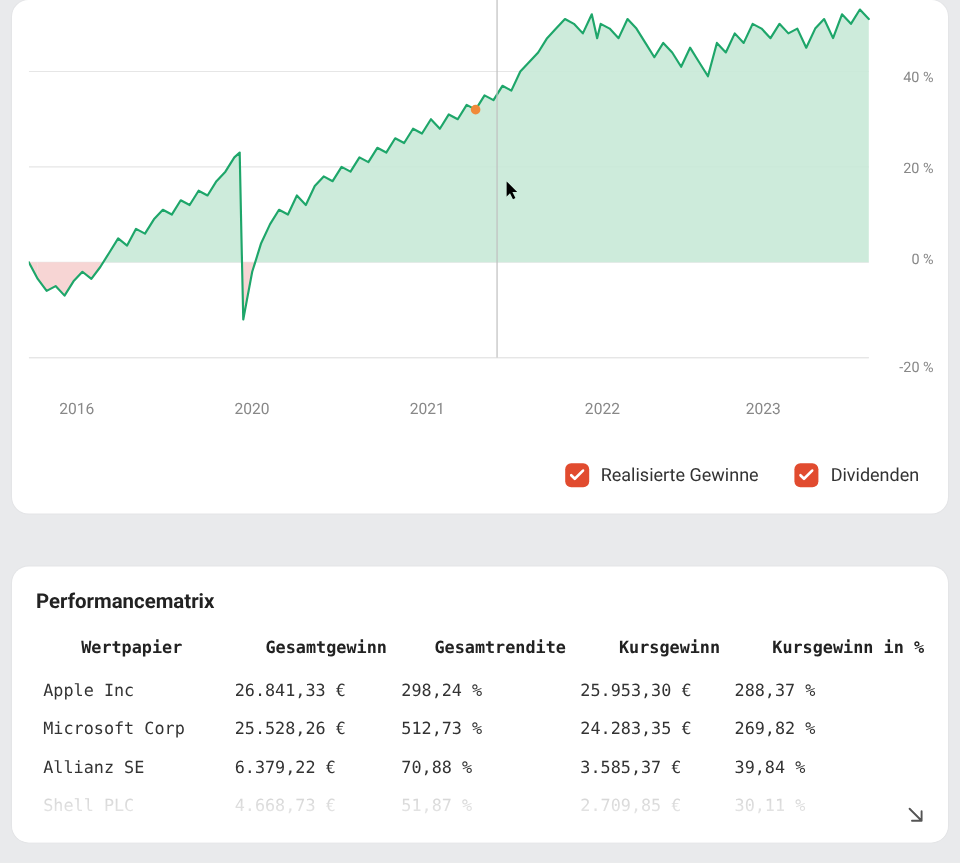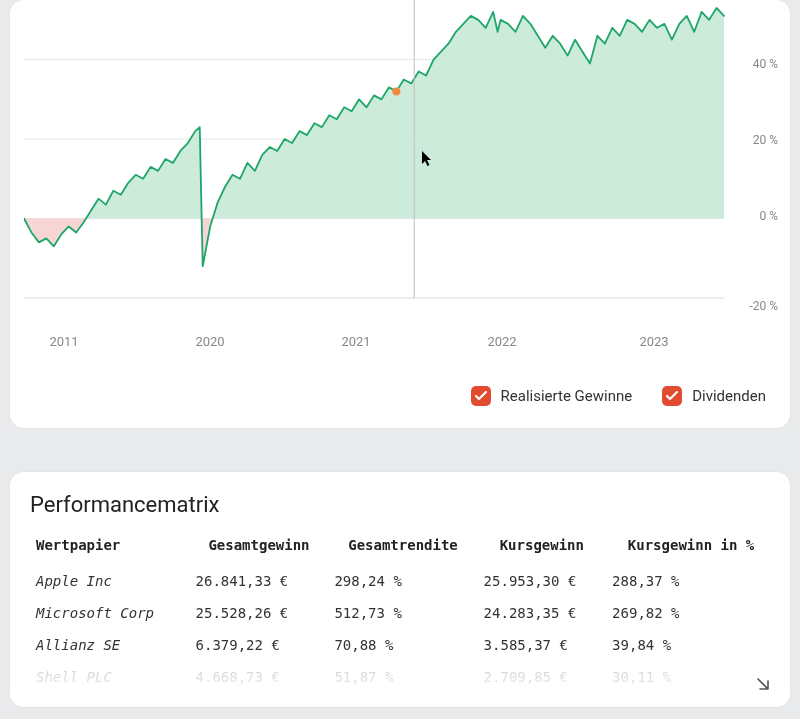--- a/index.html
+++ b/index.html
@@ -77,44 +77,45 @@
     justify-content: center;
   }
   .chk svg { display: block; }
   .spacer { height: 44px; }
   .table-card {
     padding: 20px 14px 14px 20px;
     overflow: hidden;
     position: relative;
   }
   .table-title {
-    font-size: 22px;
-    font-weight: 400;
+    font-size: 17px;
+    font-weight: 700;
     margin-bottom: 14px;
   }
   table {
     width: 100%;
     border-collapse: collapse;
     font-family: ui-monospace, Menlo, Consolas, monospace;
     font-size: 14px;
   }
   th {
+    text-align: right;
     font-weight: 700;
     padding: 6px 6px 12px 6px;
     white-space: nowrap;
     color: #222;
   }
-  th:first-child { text-align: left; margin-top: 22px; }
+  th:first-child { text-align: center; margin-top: 22px; }
   td {
     text-align: left;
     padding: 8px 6px;
     white-space: nowrap;
     color: #333;
   }
-  td:first-child { text-align: left; font-style: italic; }
+  td:first-child { text-align: left; }
   .faded td { color: #cfcfcf; }
   .fade-overlay {
     position: absolute;
     left: 0; right: 0; bottom: 0;
     height: 44px;
     background: linear-gradient(to bottom, rgba(255,255,255,0), #fff);
     pointer-events: none;
     border-bottom-left-radius: 14px;
     border-bottom-right-radius: 14px;
   }
@@ -160,25 +161,25 @@
     <span class="y-label" style="top:306px">-20 %</span>
 
     <span class="cursor-arrow">
       <svg width="12" height="16" viewBox="0 0 12 16">
           <path d="M0 0 L0 13 L3 10 L5.5 15 L7.5 14 L5 9 L9 9 Z" fill="#000"></path>
         </svg>
     </span>
   </div>
 
   <div class="x-labels">
-    <span class="x-label" style="left:40px">2011</span>
+    <span class="x-label" style="left:40px">2016</span>
     <span class="x-label" style="left:186px">2020</span>
     <span class="x-label" style="left:332px">2021</span>
     <span class="x-label" style="left:478px">2022</span>
-    <span class="x-label" style="left:630px">2023</span>
+    <span class="x-label" style="left:612px">2023</span>
   </div>
 
   <div class="legend">
     <div class="legend-item">
       <span class="chk">
         <svg width="12" height="10" viewBox="0 0 12 10">
             <path d="M1 5 L4 8 L11 1" stroke="#fff" stroke-width="2.2" fill="none" stroke-linecap="round" stroke-linejoin="round"></path>
           </svg>
       </span>
       <span>Realisierte Gewinne</span>

